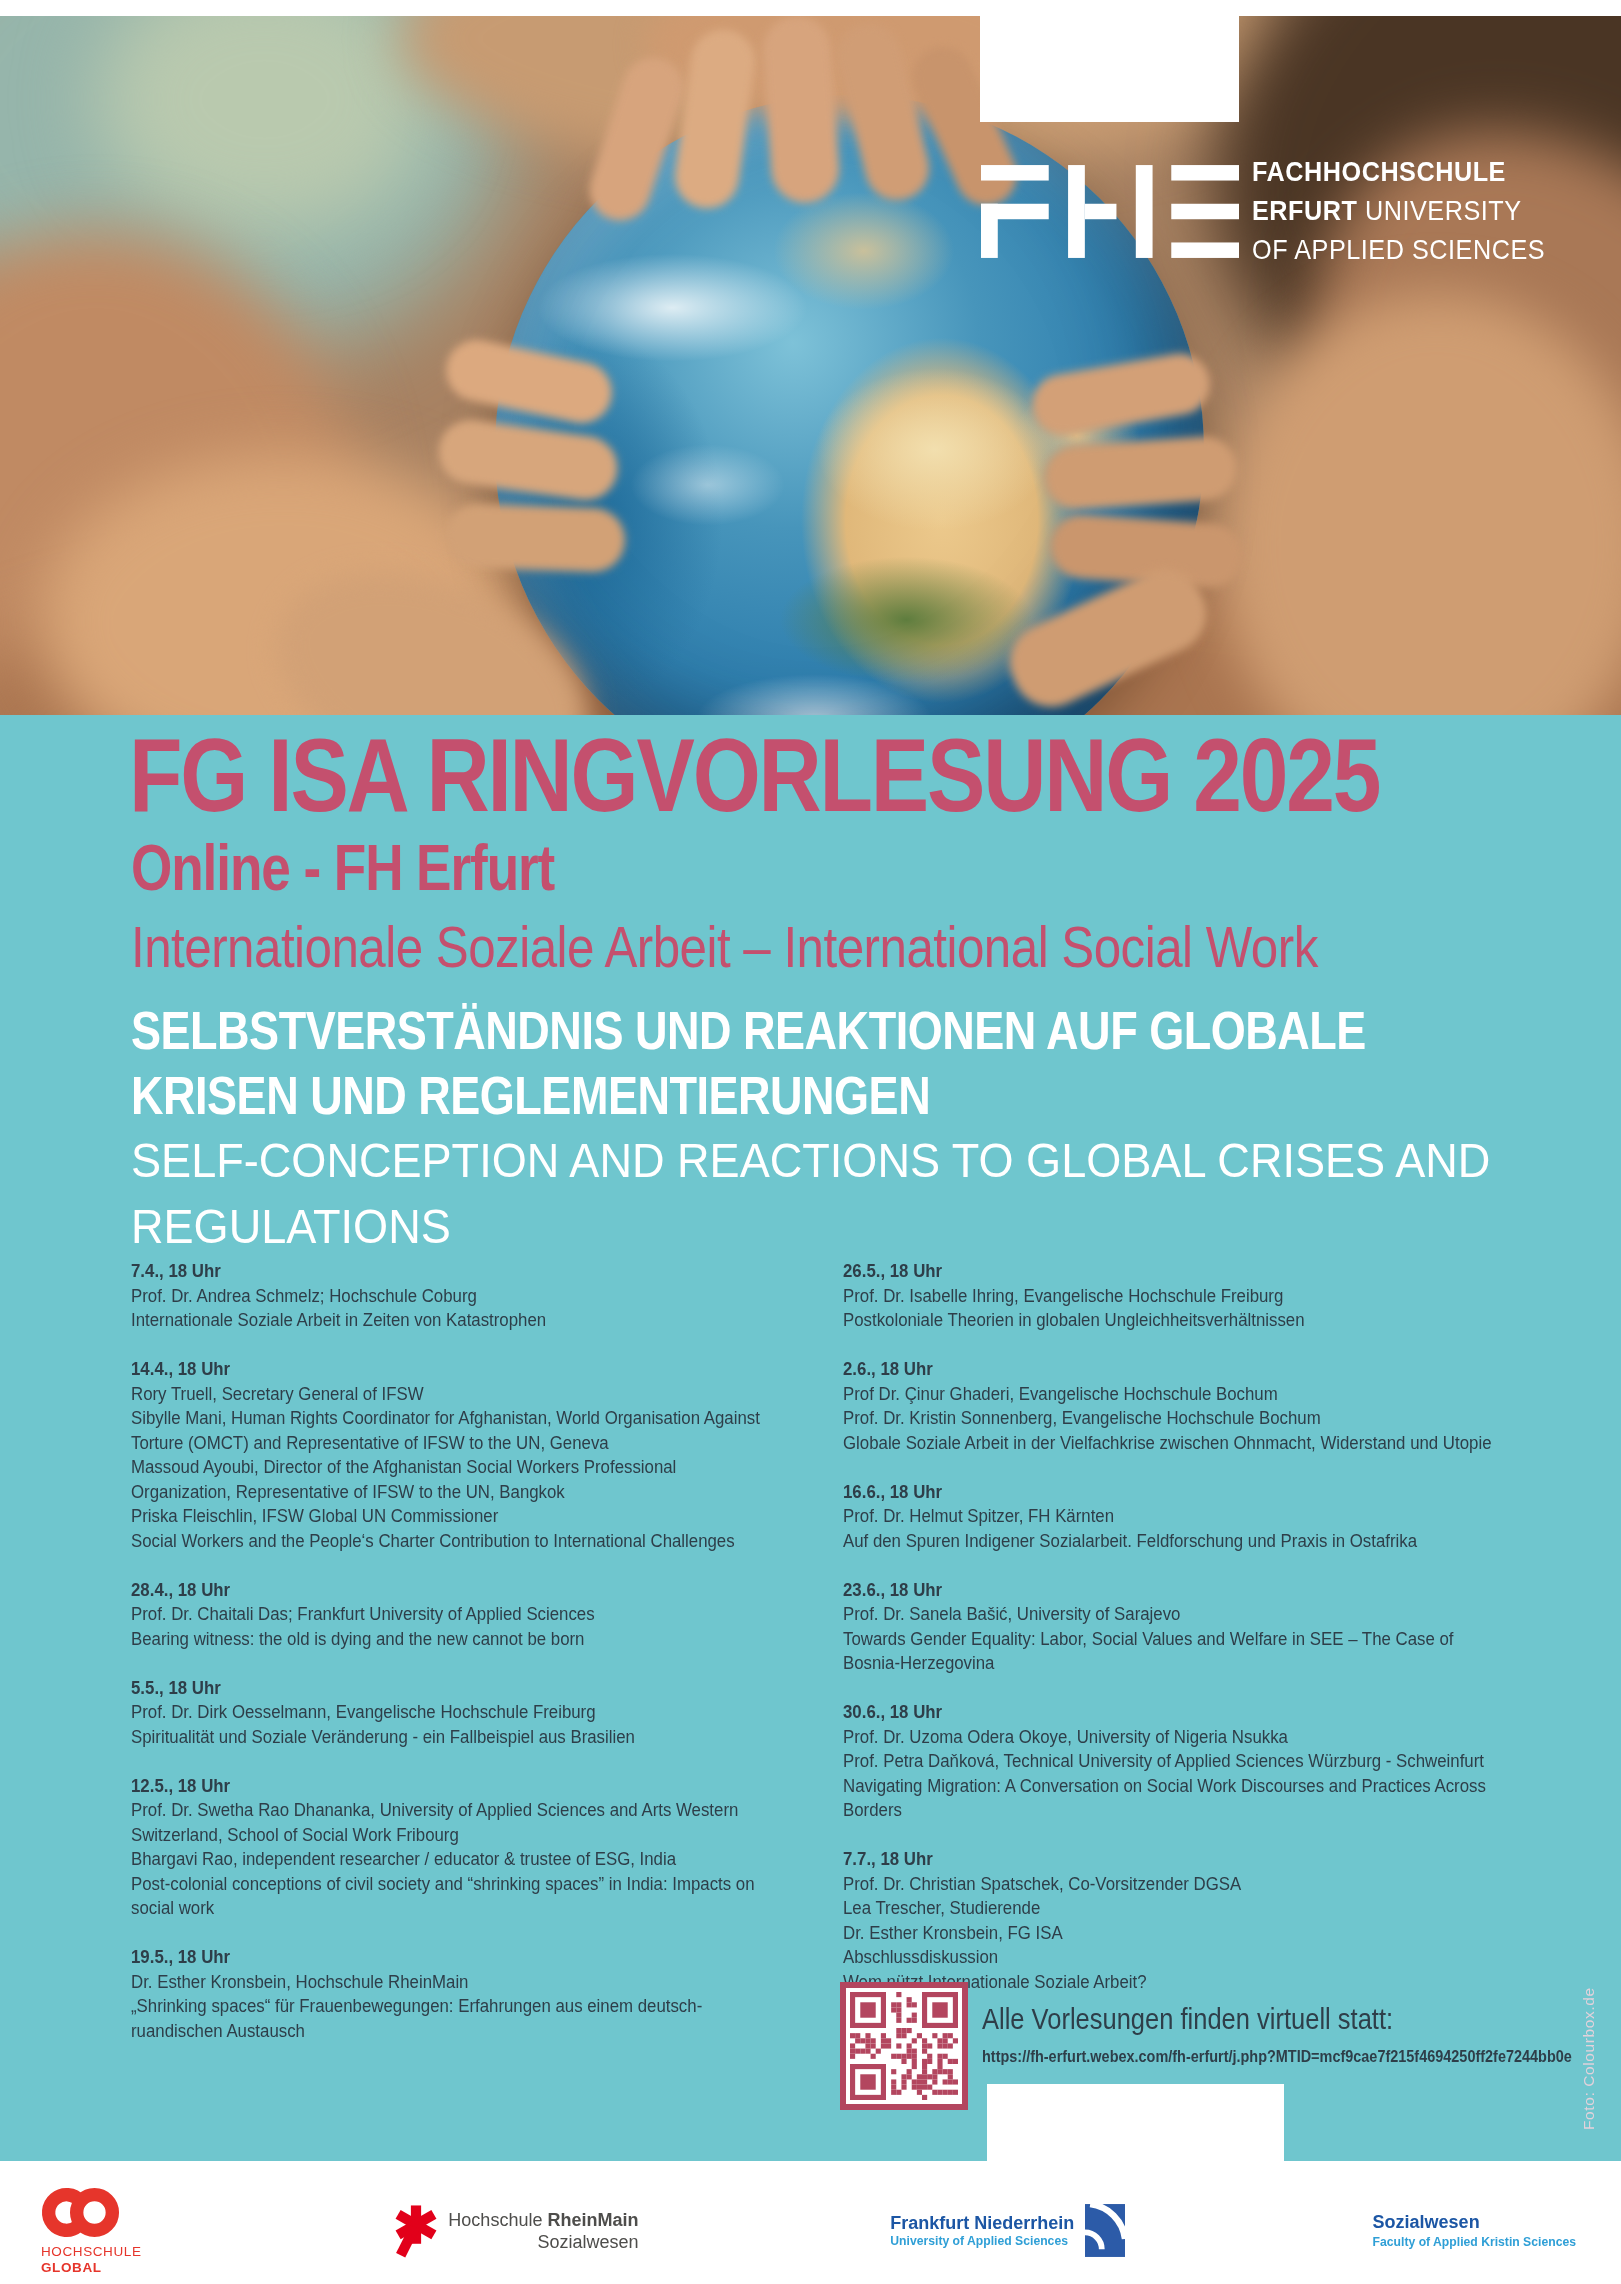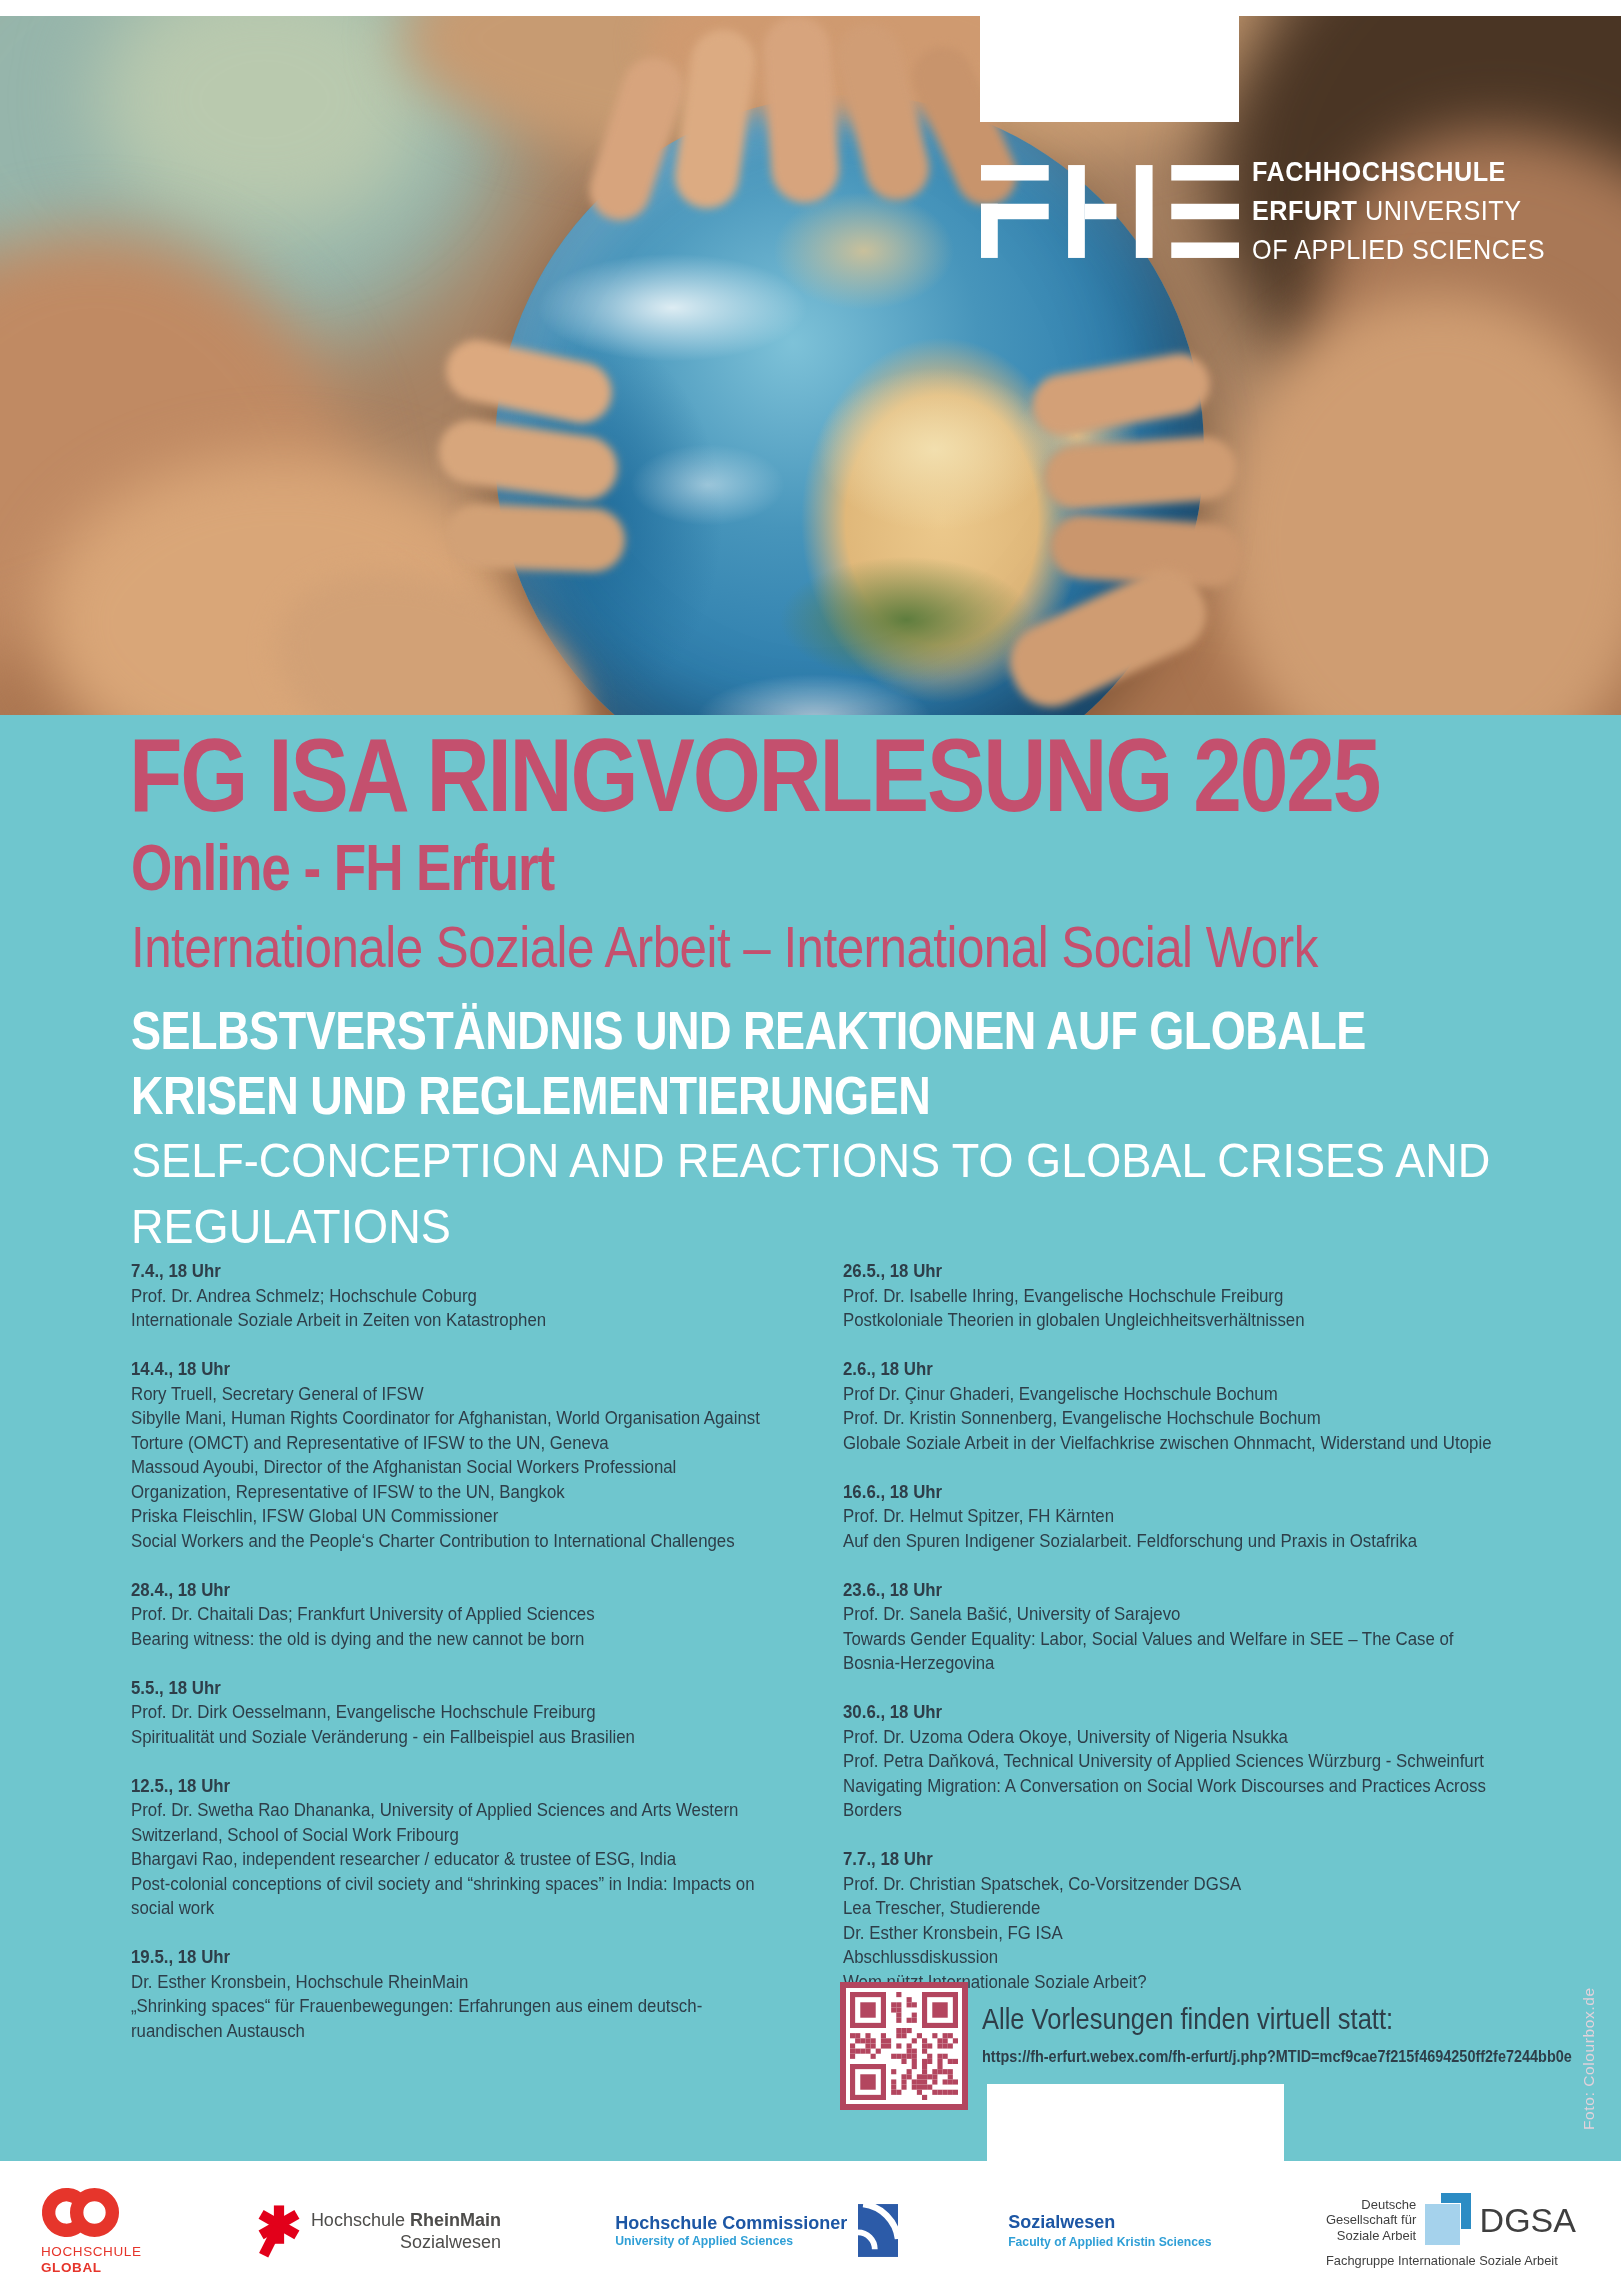--- a/index.html
+++ b/index.html
@@ -424,47 +424,32 @@
       </svg>
       <div class="rm-text">
         <div><span>Hochschule </span><span class="b">RheinMain</span></div>
         <div>Sozialwesen</div>
       </div>
     </div>
 
     <div class="fblock nd">
       <div class="ndrow">
         <div>
-          <div class="nd-name">Hochschule Commissioner</div>
+          <div class="nd-name">Frankfurt Niederrhein</div>
           <div class="nd-sub" style="text-align:left;">University of Applied Sciences</div>
         </div>
         <svg width="40" height="53" viewBox="0 0 62 82">
           <rect width="62" height="82" fill="#2c5ba8"></rect>
           <path d="M8,0 A62,62 0 0 1 62,54" fill="none" stroke="#ffffff" stroke-width="10"></path>
           <path d="M0,44 A26,26 0 0 1 26,70" fill="none" stroke="#ffffff" stroke-width="9"></path>
         </svg>
       </div>
     </div>
 
     <div class="fblock sw">
       <div class="sw-name">Sozialwesen</div>
       <div class="sw-sub">Faculty of Applied Kristin Sciences</div>
     </div>
 
-    <div class="fblock dgsa">
-      <div class="dgsa-top">
-        <div class="dgsa-org">
-          <div>Deutsche</div>
-          <div>Gesellschaft für</div>
-          <div>Soziale Arbeit</div>
-        </div>
-        <div class="dgsa-squares">
-          <div class="dgsa-sq-dark"></div>
-          <div class="dgsa-sq-light"></div>
-        </div>
-        <div class="dgsa-abbr">DGSA</div>
-      </div>
-      <div class="dgsa-sub">Fachgruppe Internationale Soziale Arbeit</div>
-    </div>
 
   </div>
 </div>
 
 
 </body></html>

